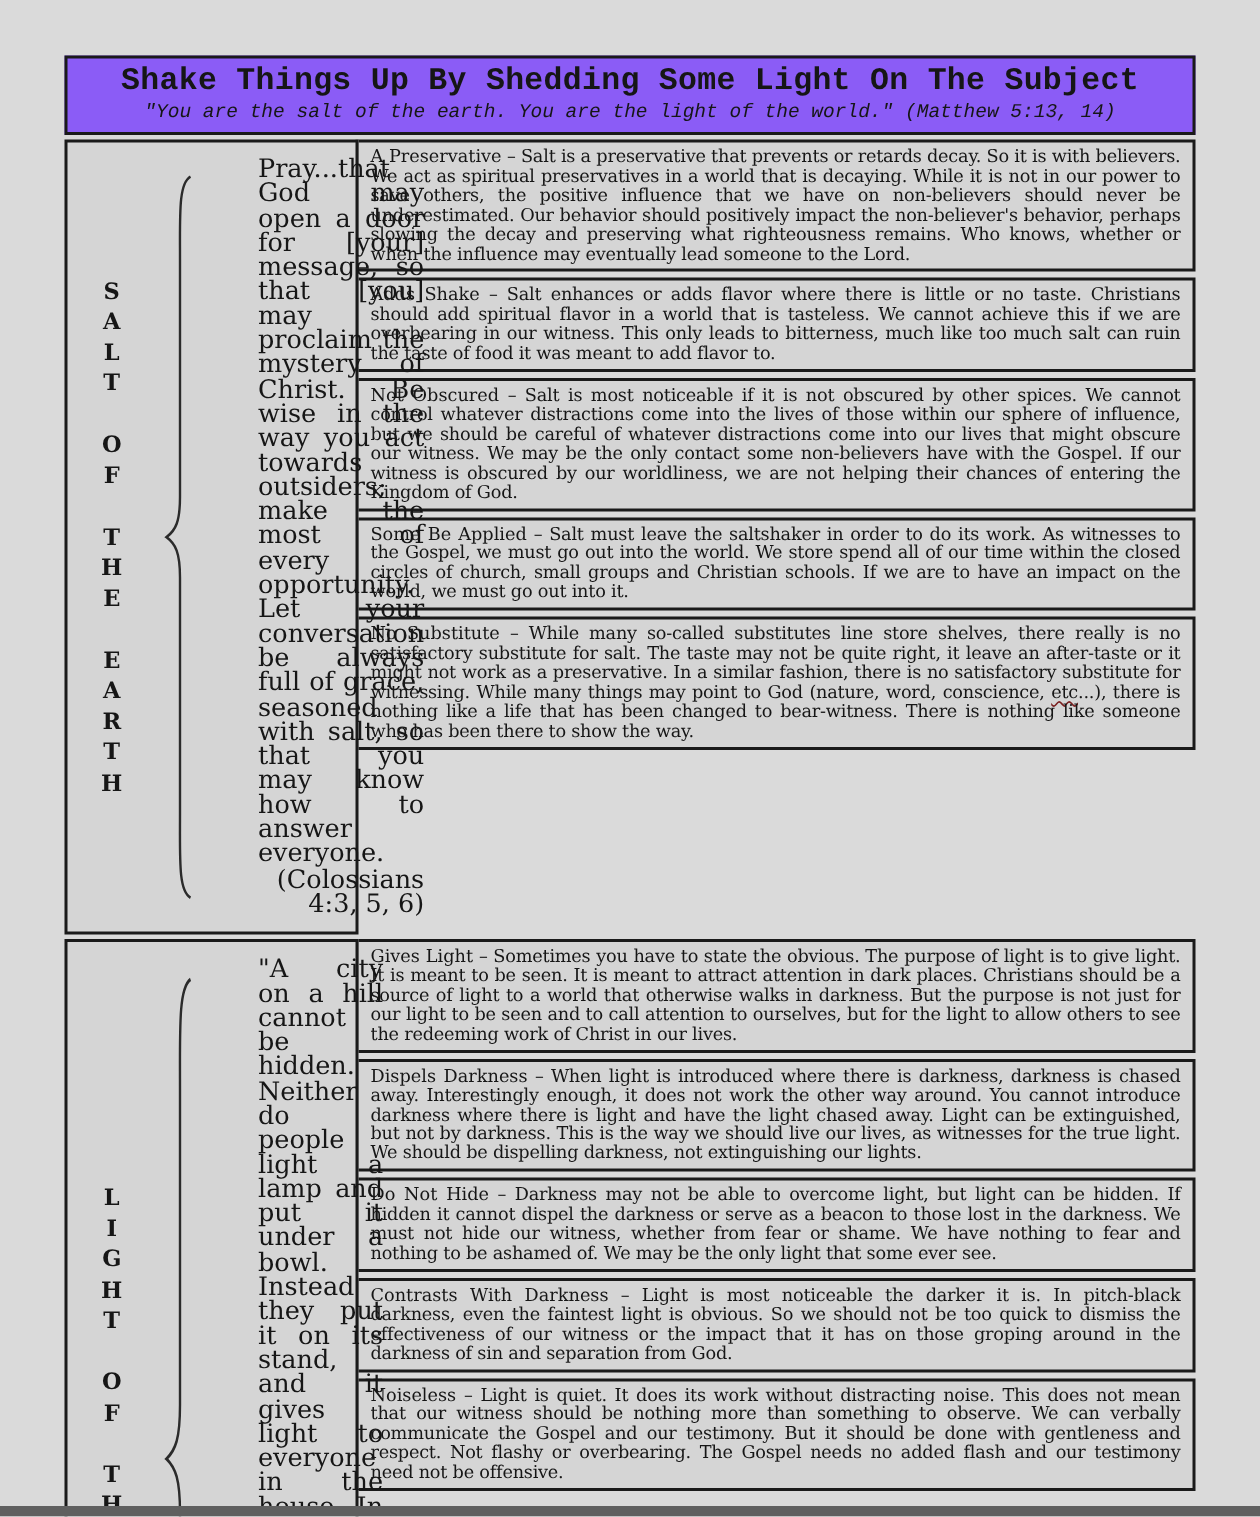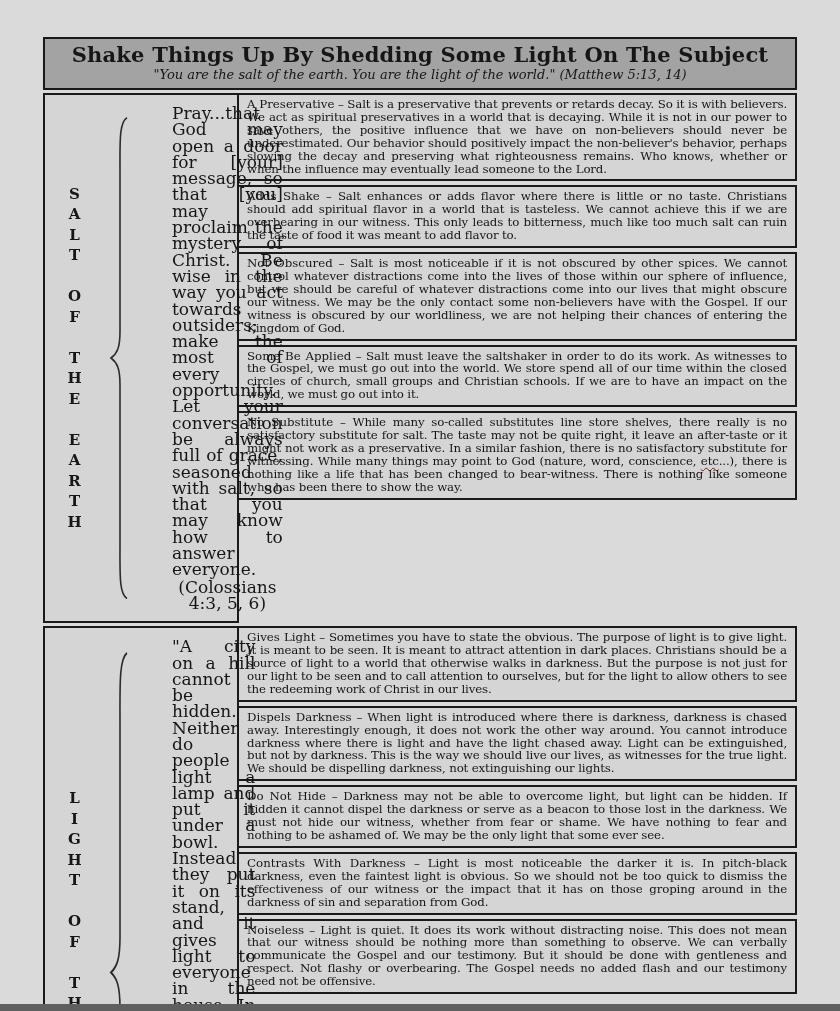--- a/index.html
+++ b/index.html
@@ -10,23 +10,24 @@
     background: #dadada;
     overflow: hidden;
     font-family: "DejaVu Serif", serif;
     color: #161616;
   }
   .sheet {
     position: absolute; left: 43px; top: 37px; width: 754px;
   }
   .title-box {
     border: 2px solid #1a1a1a;
-    background: #a3a3a3;
+    background: #8b5cf6;
     text-align: center;
     padding: 3px 6px 5px;
+    font-family: Liberation Mono, monospace;
   }
   .title {
     font-weight: bold;
     font-size: 21px;
     letter-spacing: 0.2px;
     line-height: 25px;
   }
   .subtitle {
     font-style: italic;
     font-size: 13px;
@@ -53,21 +54,21 @@
   .brace { flex: 0 0 26px; align-self: stretch; padding: 6px 0; }
   .brace svg { display: block; width: 26px; height: 100%; }
   .quote-col {
     flex: 1;
     font-size: 17px;
     line-height: 16.3px;
     text-align: justify;
     padding-right: 5px;
     margin-left: 41px;
   }
-  .quote-ref { text-align: center; margin-top: 1px; }
+  .quote-ref { text-align: right; margin-top: 1px; }
   .paras {
     flex: 1;
     display: flex; flex-direction: column;
     gap: 4px;
     margin-left: -2px;
   }
   .para {
     border: 2px solid #1a1a1a;
     background: #d5d5d5;
     padding: 3px 8px 4px;

